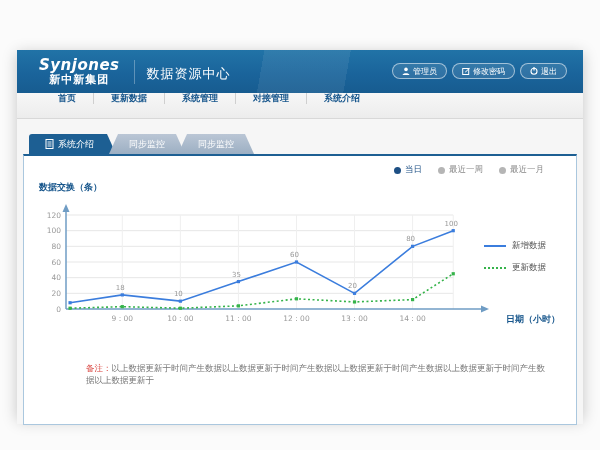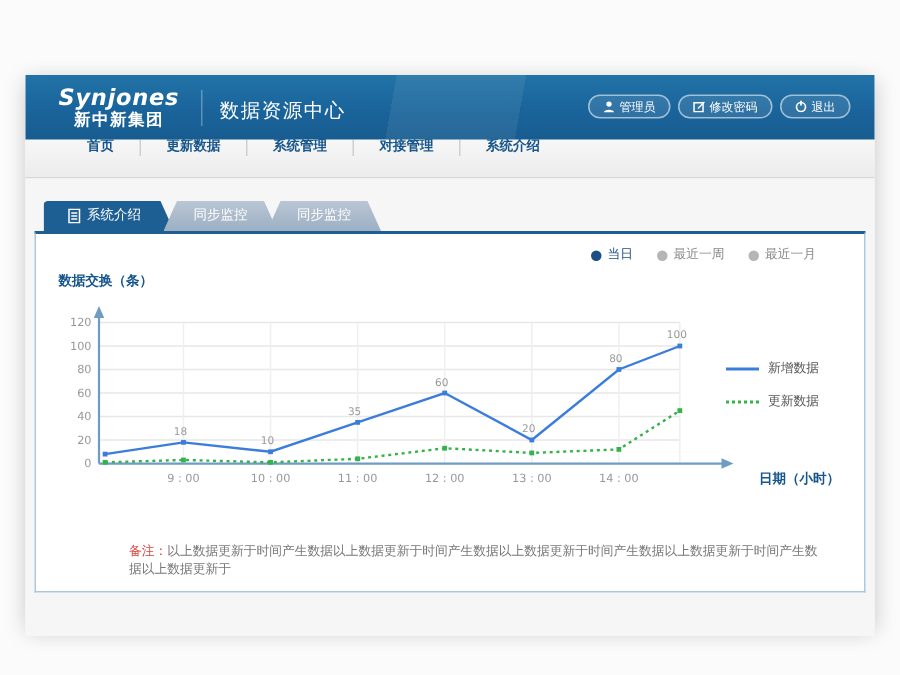--- a/index.html
+++ b/index.html
@@ -56,21 +56,21 @@
     background:#1d5f93; border-radius:3px 0 0 0;
     clip-path:polygon(0 0,calc(100% - 9px) 0,100% 100%,0 100%);
     padding-right:22px;
   }
   .tab.inactive {
     background:linear-gradient(#bac6d5,#9cafc3);
     clip-path:polygon(9px 0,calc(100% - 9px) 0,100% 100%,0 100%);
     margin-left:-7px; padding:0 20px;text-align:center;
   }
   .panel {
-    position:relative; height:241px; background:#fff;
+    position:relative; height:271px; background:#fff;
     border:1px solid #aac7de; border-top:2px solid #1d5f93;
   }
   
   .filters { position:absolute; top:8px; right:32px; display:flex; gap:16px; }
   .radio { display:flex; align-items:center; gap:4px; cursor:pointer; font-size:8.5px; color:#888; }
   .radio .dot { width:7px; height:7px; border-radius:50%; background:#b5b5b5; }
   .radio.selected .dot { background:#1d4f84; }
   .radio.selected { color:#1d4f84; }
   
   .ylabel { position:absolute; left:15px; top:25px; font-size:9px; font-weight:bold; color:#17568c; }

